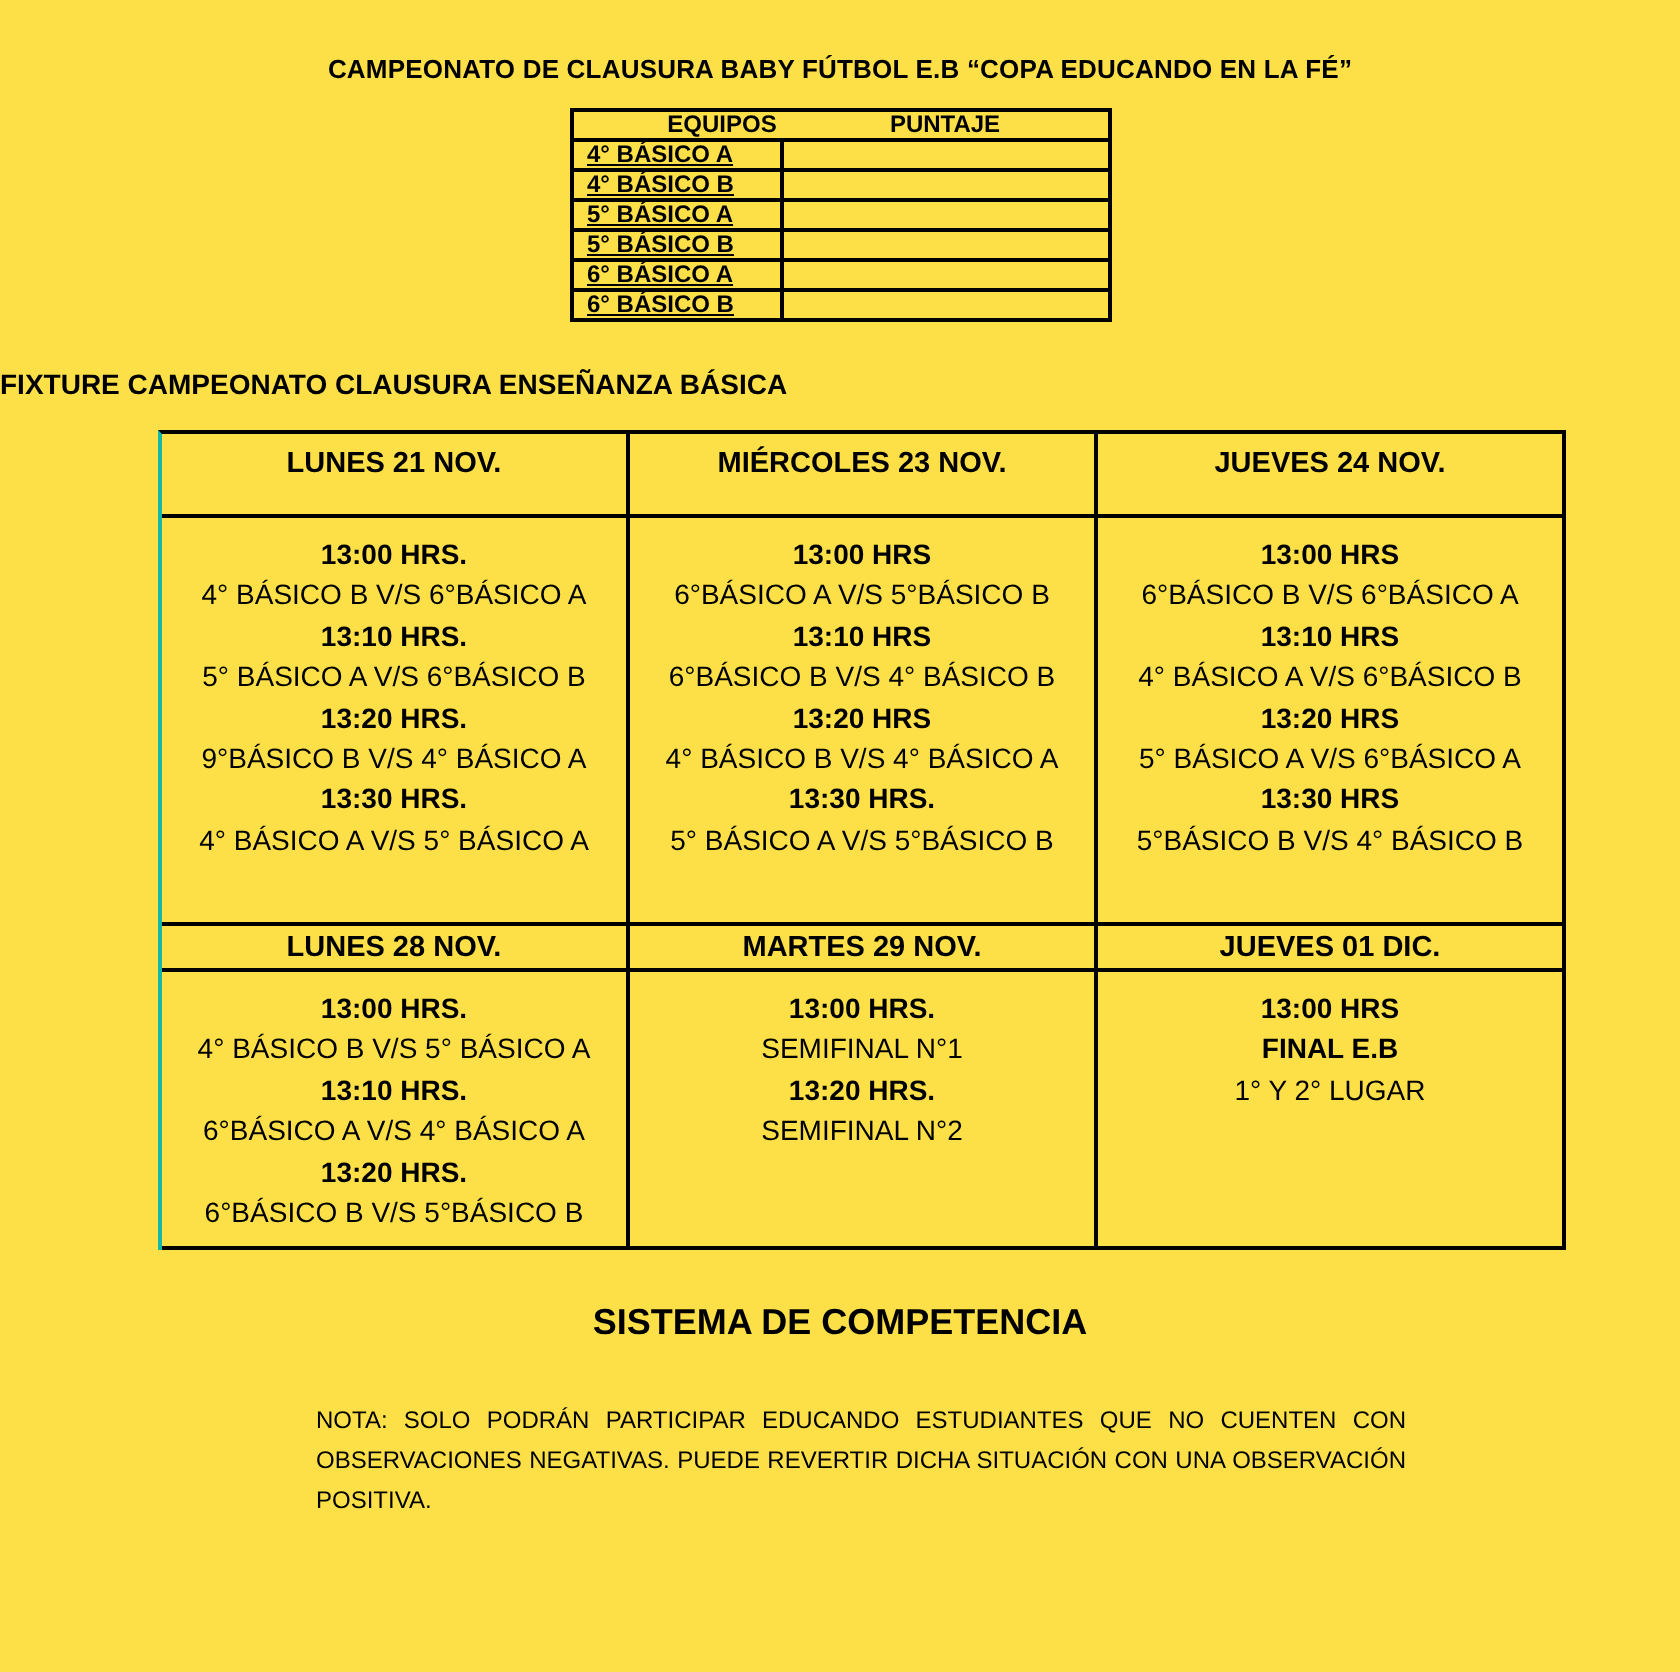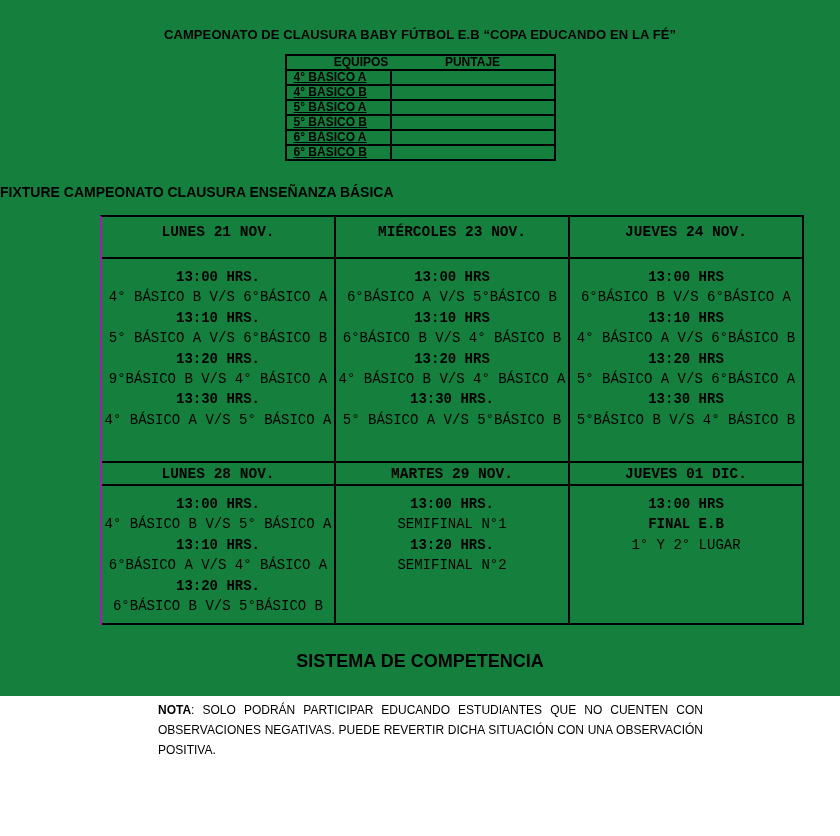--- a/index.html
+++ b/index.html
@@ -2,21 +2,21 @@
 <html><head>
 <meta charset="utf-8">
 <style>
   * { margin: 0; padding: 0; box-sizing: border-box; }
   html, body { background: #ffffff; }
   body {
     width: 840px; height: 836px;
     font-family: "Liberation Sans", "DejaVu Sans", sans-serif;
     color: #000; overflow: hidden;
   }
-  .page { width: 840px; height: 696px; background: #15803d; padding-top: 26px; }
+  .page { width: 840px; height: 836px; background: #fde047; padding-top: 26px; }
 
   .doc-title {
     text-align: center; font-weight: bold; font-size: 13px; line-height: 17px;
     letter-spacing: 0.1px;
   }
 
   
   table.standings {
     border-collapse: separate; border-spacing: 0;
     border-top: 2px solid #000; border-left: 2px solid #000;
@@ -33,22 +33,22 @@
   .standings td.team { text-align: left; padding-left: 7px; text-decoration: underline; }
 
   .fixture-heading {
     text-align: left; font-weight: bold; font-size: 14px; line-height: 18px;
     margin-top: 22px;
   }
 
   
   table.fixture {
     border-collapse: separate; border-spacing: 0;
-    border-top: 2px solid #000; border-left: 2px solid #a21caf;
-    margin: 14px 0 0 100px; width: 702px; table-layout: fixed; font-family: Liberation Mono, monospace;
+    border-top: 2px solid #000; border-left: 2px solid #14b8a6;
+    margin: 14px 0 0 79px; width: 702px; table-layout: fixed;
   }
   .fixture td {
     border-right: 2px solid #000; border-bottom: 2px solid #000;
     vertical-align: top; text-align: center; overflow: hidden;
   }
   .fixture tr.hdr td {
     font-weight: bold; font-size: 14.5px; line-height: 19px;
   }
   .fixture tr.hdr1 td { height: 42px; padding-top: 6px; }
   .fixture tr.hdr2 td { height: 23px; padding-top: 2px; }
@@ -62,21 +62,21 @@
     margin-top: 28px;
   }
   .paragraph {
     margin: 12px 0 0 158px; width: 545px;
     font-size: 12px; line-height: 20px;
   }
   .paragraph .pline { white-space: nowrap; }
   .note { margin-top: 30px; }
   .note .jline { text-align: justify; text-align-last: justify; }
   .note .lastline { text-align: left; }
-  .note .b { font-weight: bold; }
+  .note .b { font-weight: normal; }
 </style>
 </head>
 <body>
 
 <div class="page">
 
   <div class="doc-title">CAMPEONATO DE CLAUSURA BABY FÚTBOL E.B “COPA EDUCANDO EN LA FÉ”</div>
 
   <table class="standings">
     <colgroup>

